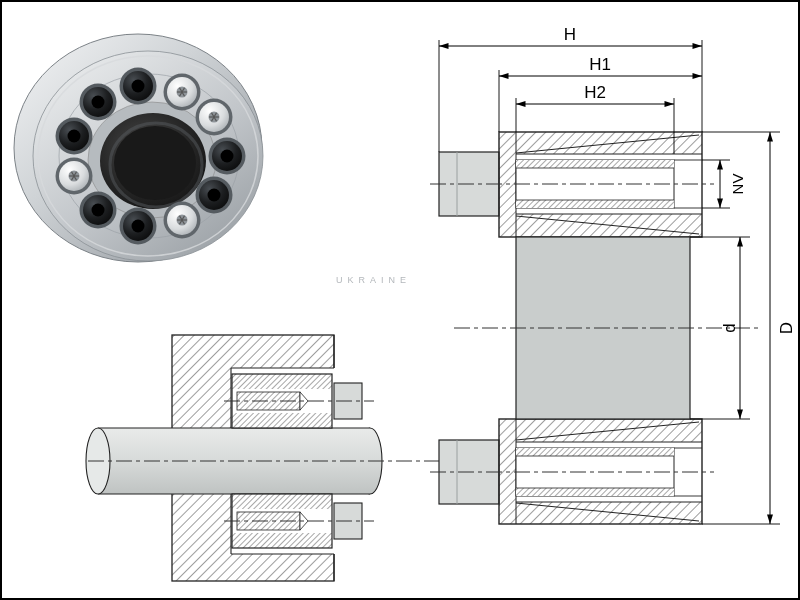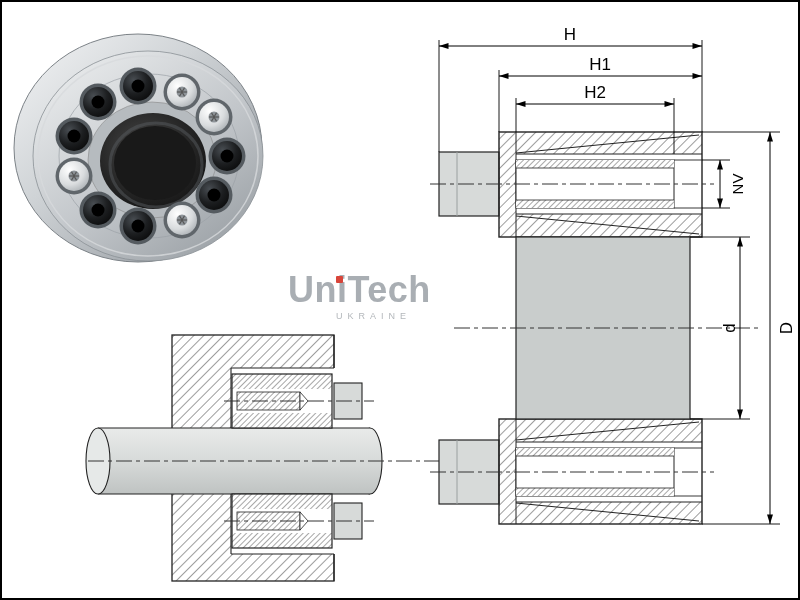--- a/index.html
+++ b/index.html
@@ -289,20 +289,16 @@
       <line class="ext" x1="700" y1="522" x2="778" y2="522"></line>
       <line class="dim" x1="768" y1="130" x2="768" y2="522" marker-start="url(#arr)" marker-end="url(#arr)"></line>
       <g transform="translate(784 326) rotate(-90)">
         <text class="dimtext" x="0" y="6" text-anchor="middle">D</text>
       </g>
     </g>
   </g>
 </svg>
 
 <div class="watermark">
-  <div class="wm-title">
-    <span>UniTech</span>
-    <span class="wm-dot"></span>
-  </div>
   <div class="wm-sub">UKRAINE</div>
 </div>
 
 </div>
 
 </body></html>

